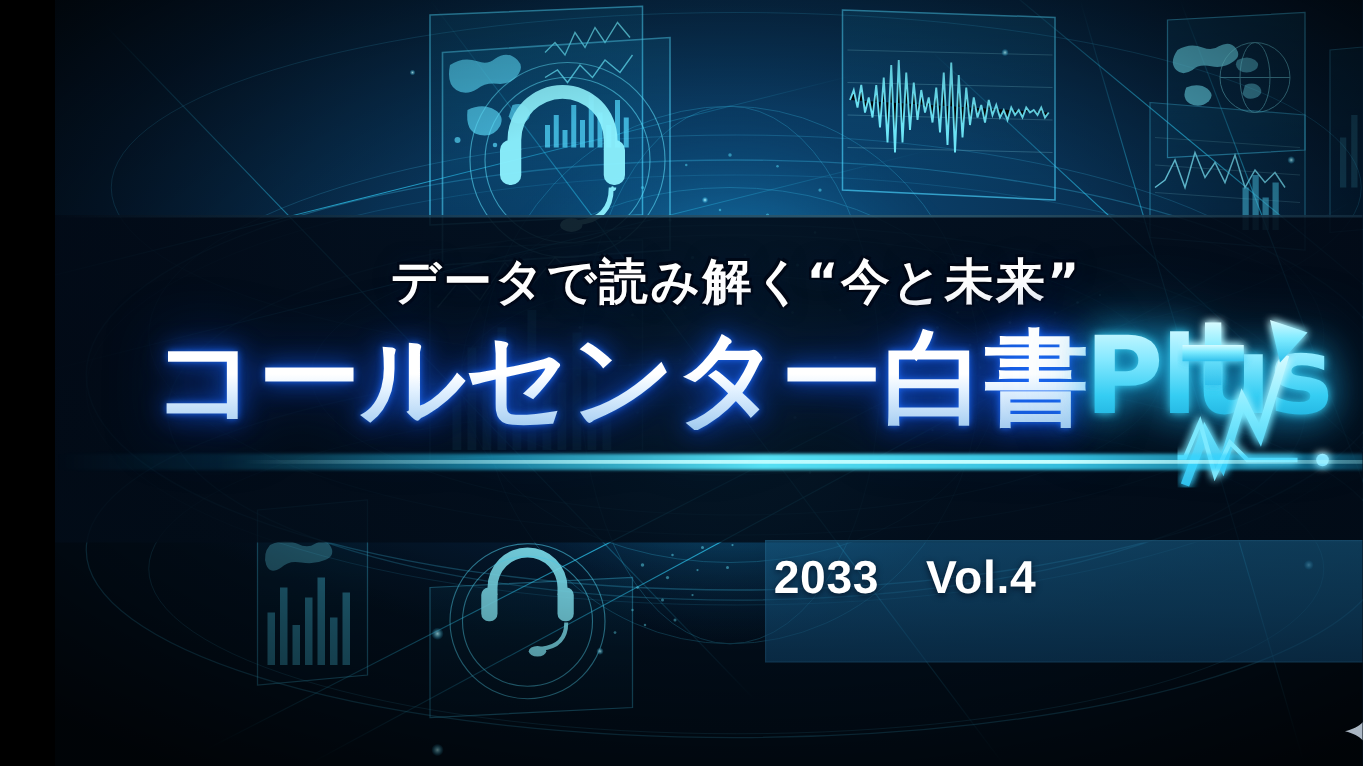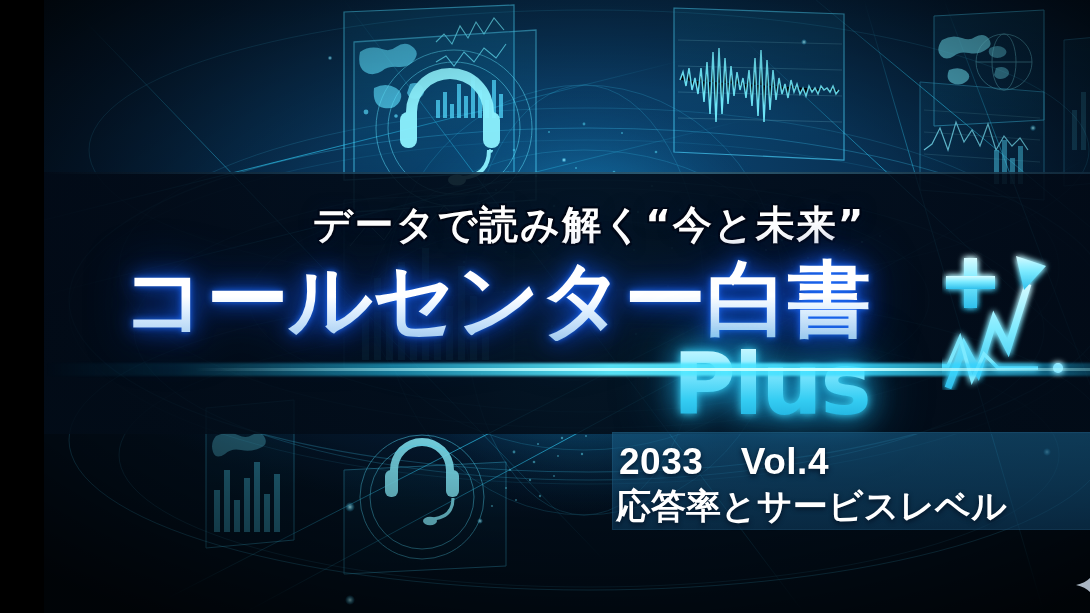--- a/index.html
+++ b/index.html
@@ -74,21 +74,20 @@
       -2px -2px 0 rgba(0,10,25,.95),
       0 0 16px rgba(0,20,50,.9);
     white-space:nowrap;
   }
 
   
   .title-row{
     position:absolute;left:78px;top:258px;
     display:flex;align-items:flex-end;
     white-space:nowrap;
-    flex-direction:column;
   }
   .title-jp{
     font-family:"DejaVu Sans","Liberation Sans",sans-serif;
     font-size:83px;font-weight:700;letter-spacing:-1px;
     line-height:1;
     background:linear-gradient(180deg,#ffffff 0%,#ffffff 46%,#e2f1ff 62%,#b9d9f6 86%,#9fc9ee 100%);
     -webkit-background-clip:text;background-clip:text;
     -webkit-text-fill-color:transparent;color:transparent;
     filter:drop-shadow(0 0 3px rgba(30,110,255,.95))
            drop-shadow(0 0 10px rgba(20,90,230,.8))
@@ -492,19 +491,18 @@
       </g>
       <circle cx="116" cy="118" r="5" fill="#c9f9ff"></circle>
     </g>
   </svg>
 
   <div class="glowline"></div>
   <div class="glowline2"></div>
 
   <div class="info-panel"></div>
   <div class="info-year">2033　Vol.4</div>
-  <div class="info-sub">応答率とサービスレベル</div>
 
   <svg class="sparkle" viewBox="0 0 42 50">
     <path d="M21,0 C22.5,14 27.5,21.5 42,25 C27.5,28.5 22.5,36 21,50 C19.5,36 14.5,28.5 0,25 C14.5,21.5 19.5,14 21,0 Z" fill="#b9c6d4" opacity=".92"></path>
   </svg>
 
 </div>
 
 </body></html>

